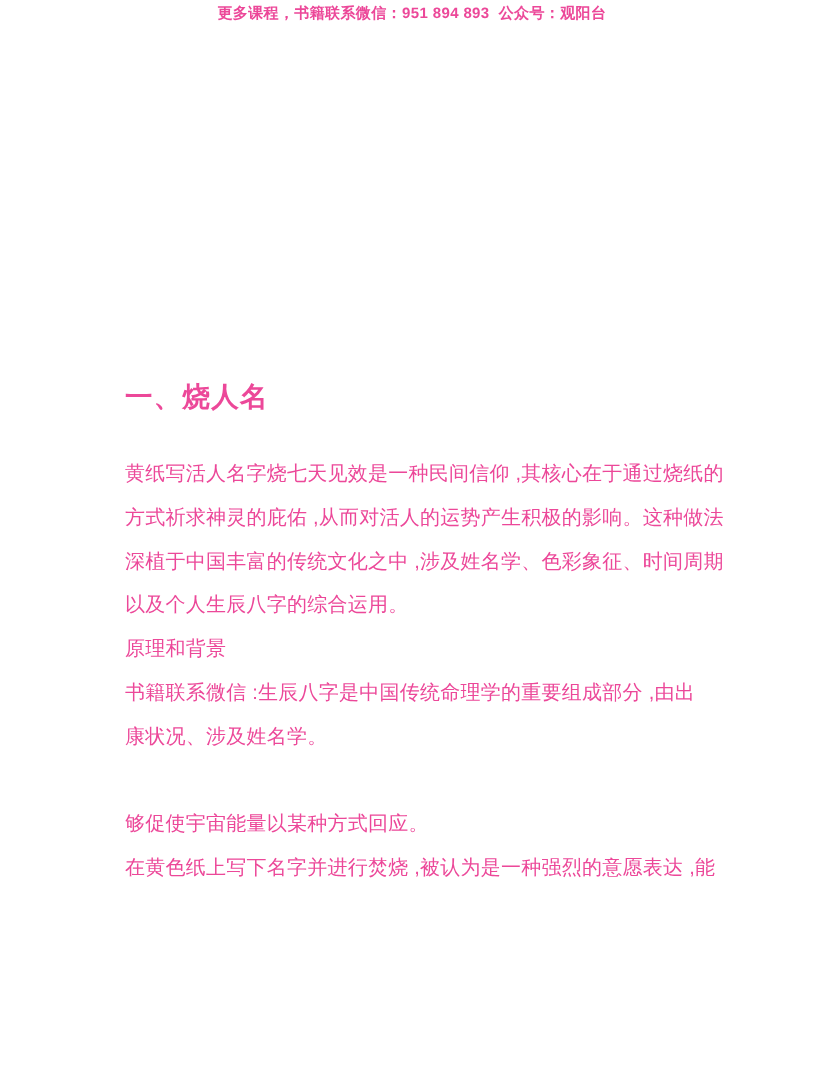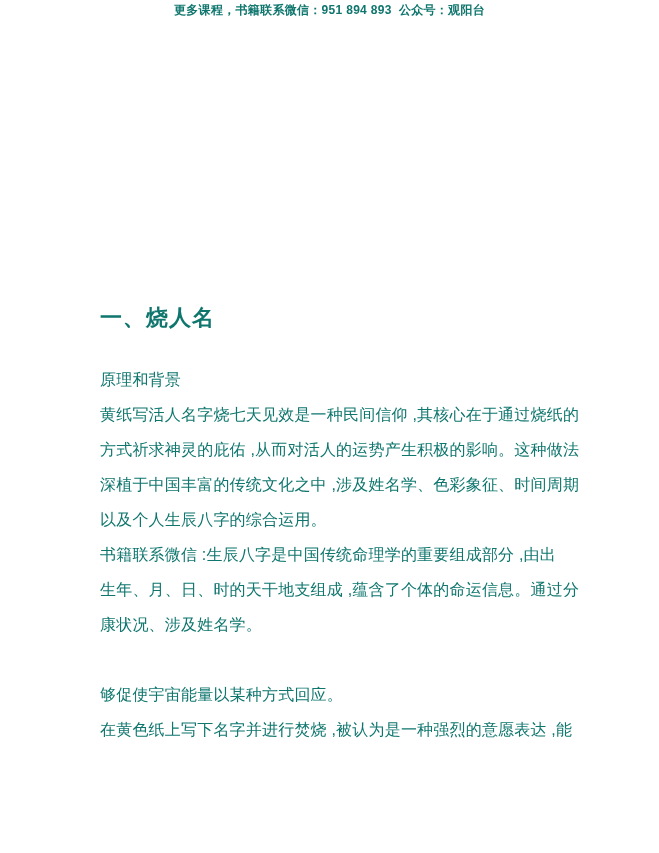--- a/index.html
+++ b/index.html
@@ -7,21 +7,21 @@
     padding: 0;
     background: #ffffff;
   }
   .page {
     position: relative;
     width: 612px;
     height: 853px;
     background: #ffffff;
     overflow: hidden;
     font-family: "Liberation Sans", sans-serif;
-    color: #0f766e;
+    color: #ec4899;
   }
   .header-note {
     position: absolute;
     top: 2px;
     left: 0;
     width: 659px;
     text-align: center;
     font-size: 12px;
     font-weight: 700;
     letter-spacing: 0.3px;
@@ -63,33 +63,32 @@
 
 <div class="page">
 
   <div class="header-note">更多课程，书籍联系微信：951 894 893  公众号：观阳台</div>
 
   <div class="section-heading">一、烧人名</div>
 
   <div class="body-text">
 
     <div class="para">
-      <div class="text-line">原理和背景</div>
-    </div>
-
-    <div class="para">
       <div class="text-line">黄纸写活人名字烧七天见效是一种民间信仰 ,其核心在于通过烧纸的</div>
       <div class="text-line">方式祈求神灵的庇佑 ,从而对活人的运势产生积极的影响。这种做法</div>
       <div class="text-line">深植于中国丰富的传统文化之中 ,涉及姓名学、色彩象征、时间周期</div>
       <div class="text-line">以及个人生辰八字的综合运用。</div>
     </div>
 
     <div class="para">
+      <div class="text-line">原理和背景</div>
+    </div>
+
+    <div class="para">
       <div class="text-line">书籍联系微信 :生辰八字是中国传统命理学的重要组成部分 ,由出</div>
-      <div class="text-line">生年、月、日、时的天干地支组成 ,蕴含了个体的命运信息。通过分</div>
       <div class="text-line">康状况、涉及姓名学。</div>
     </div>
 
     <div class="para gap-before">
       <div class="text-line">够促使宇宙能量以某种方式回应。</div>
       <div class="text-line">在黄色纸上写下名字并进行焚烧 ,被认为是一种强烈的意愿表达 ,能</div>
     </div>
 
   </div>
 

